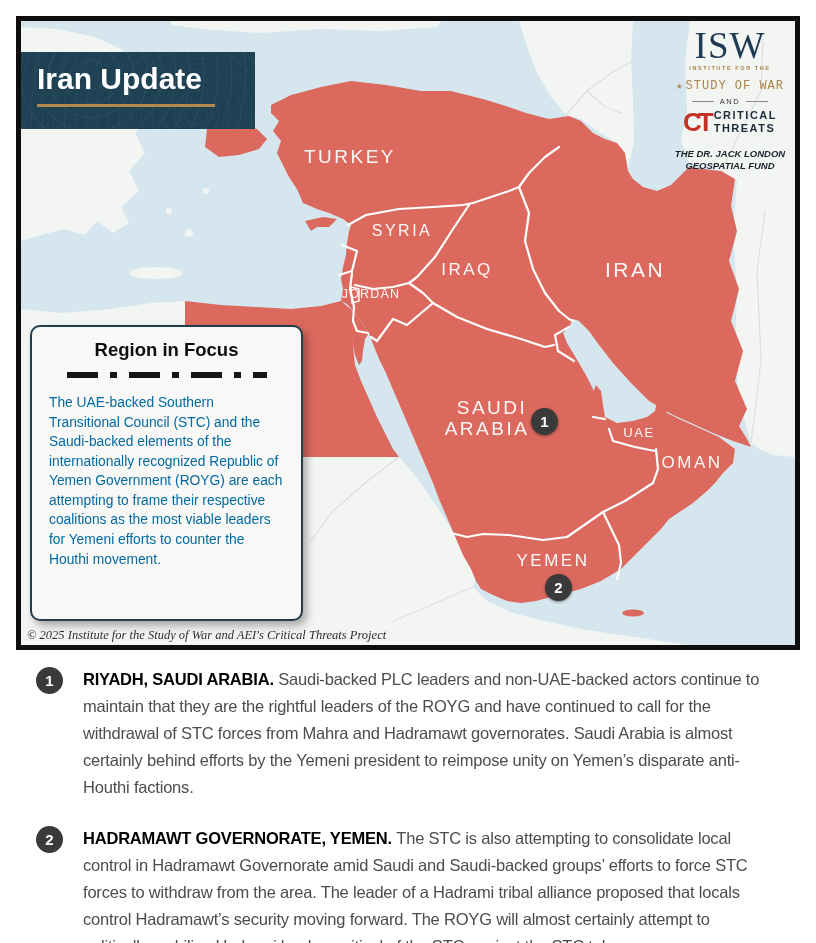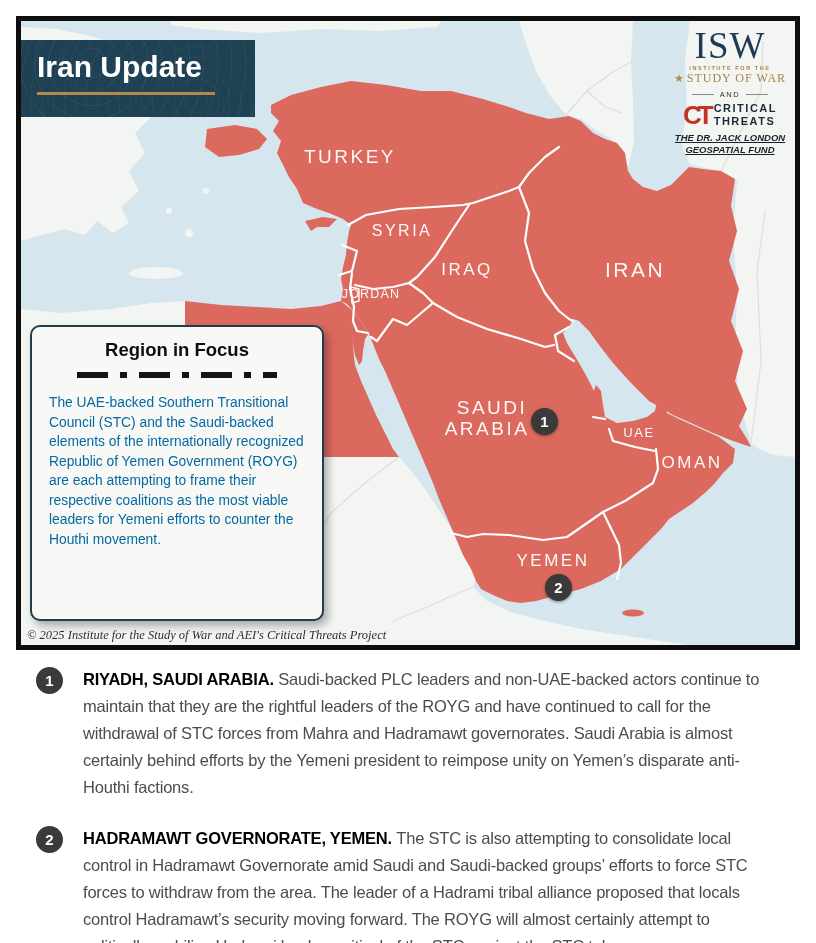--- a/index.html
+++ b/index.html
@@ -11,43 +11,43 @@
 
   .country-label{fill:rgba(255,255,255,.95);font-family:"Liberation Sans",sans-serif;letter-spacing:2.5px;}
   .lbl-19{font-size:19px;}
   .lbl-17{font-size:17px;}
   .lbl-16{font-size:16px;}
   .lbl-21{font-size:21px;}
   .lbl-13{font-size:13px;letter-spacing:1.6px;}
   .lbl-12{font-size:12.5px;letter-spacing:1.2px;}
 
   
-  .header-box{position:absolute;left:0;top:19px;width:234px;background:#1e4154;color:#fff;padding:10px 16px 14px 16px;box-sizing:border-box;
+  .header-box{position:absolute;left:0;top:31px;width:234px;background:#1e4154;color:#fff;padding:10px 16px 14px 16px;box-sizing:border-box;
     background-image:repeating-radial-gradient(circle at 30% 30%, rgba(255,255,255,.05) 0 1px, transparent 1px 14px),
                      repeating-radial-gradient(circle at 75% 80%, rgba(255,255,255,.04) 0 1px, transparent 1px 11px);}
   .header-title{font-size:30px;font-weight:bold;line-height:1.15;}
   .header-rule{height:3px;background:#b5894a;width:178px;margin:7px 0 8px 0;}
   .header-date{font-size:20px;font-weight:bold;}
 
   
   .logo-block{position:absolute;right:4px;top:6px;width:122px;text-align:center;color:#1e3a54;}
   .isw-word{font-family:"Liberation Serif",serif;font-size:37px;line-height:1;letter-spacing:1px;color:#1e3a54;}
   .isw-inst{font-size:5.5px;letter-spacing:1.6px;color:#a8824c;margin-top:1px;font-weight:bold;}
-  .isw-sow{font-family:Liberation Serif, serif;font-size:12px;letter-spacing:1px;color:#a8824c;margin-top:0px;}
+  .isw-sow{font-family:Liberation Mono, monospace;font-size:12px;letter-spacing:1px;color:#a8824c;margin-top:8px;}
   .isw-star{color:#b5894a;font-size:11px;margin-right:2px;}
   .and-row{display:flex;align-items:center;justify-content:center;gap:6px;margin:4px 0 3px 0;}
   .and-row .line{height:1px;background:#8b8b8b;width:22px;}
   .and-row .and-text{font-size:7.5px;letter-spacing:1.5px;color:#333;font-weight:normal;}
   .ct-row{display:flex;align-items:center;justify-content:center;gap:4px;}
   .ct-mark{font-size:26px;font-weight:900;color:#c53127;letter-spacing:-4px;line-height:1;}
   .ct-text{text-align:left;font-size:11px;font-weight:800;color:#1c2b3a;letter-spacing:1.5px;line-height:1.15;}
-  .fund{margin-top:4px;font-size:9.5px;font-weight:700;font-style:italic;color:#16222c;line-height:1.3;text-decoration:underline;}
-
-  
-  .region-box{position:absolute;left:9px;top:304px;width:294px;height:296px;background:#f8f9f7;border:2.5px solid #233c4e;border-radius:10px;
+  .fund{margin-top:13px;font-size:9.5px;font-weight:700;font-style:italic;color:#16222c;line-height:1.3;}
+
+  
+  .region-box{position:absolute;left:9px;top:304px;width:273px;height:296px;background:#f8f9f7;border:2.5px solid #233c4e;border-radius:10px;
     box-shadow:4px 5px 8px rgba(0,0,0,.3);box-sizing:border-box;padding:12px 17px 0 17px;}
   .region-title{font-size:18.5px;font-weight:bold;color:#0d0d0d;text-align:center;}
   .region-dash{height:6px;width:200px;margin:11px auto 15px auto;
     background:repeating-linear-gradient(90deg,#141414 0 31px,transparent 31px 43px,#141414 43px 50px,transparent 50px 62px);}
   .region-body{font-size:13.8px;line-height:1.42;color:#0369a1;}
 
   
   .map-marker{position:absolute;width:27px;height:27px;border-radius:50%;background:#3a3a3a;color:#fff;
     display:flex;align-items:center;justify-content:center;font-size:15px;font-weight:bold;box-shadow:0 1px 3px rgba(0,0,0,.45);}
 

